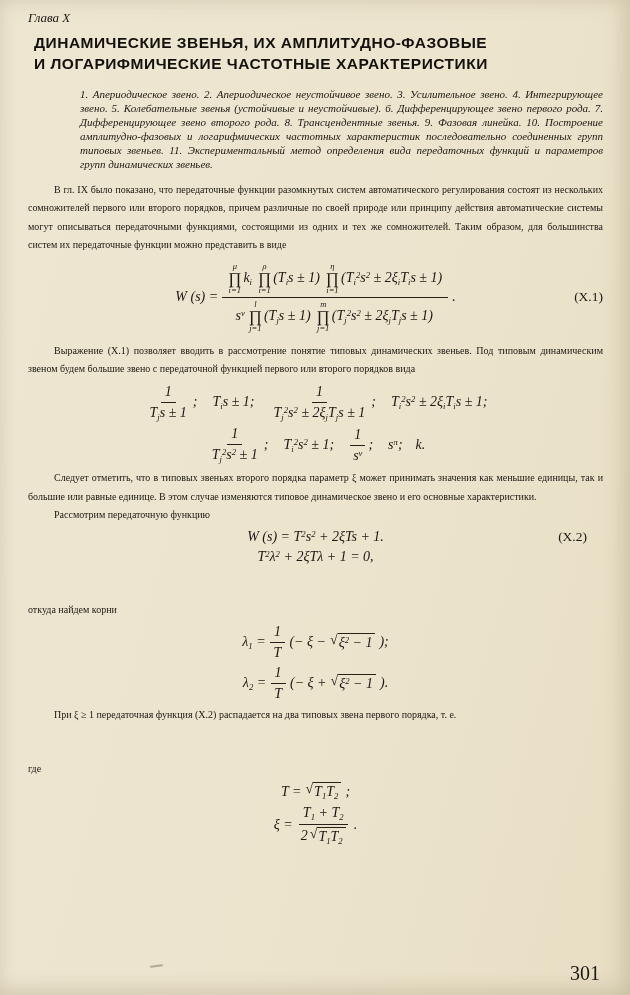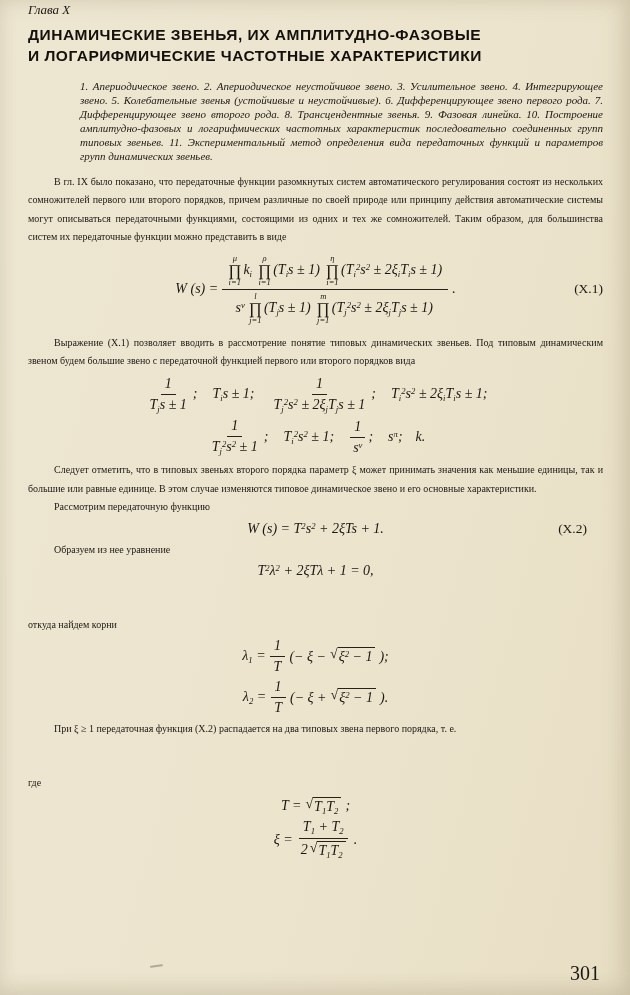--- a/index.html
+++ b/index.html
@@ -2,32 +2,32 @@
 <html lang="ru"><head>
 <meta charset="utf-8">
 <style>
   html,body { margin:0; padding:0; }
   body { background:#d8d0ba; }
 
   .page {
     position:relative;
     width:630px; height:995px;
     box-sizing:border-box;
-    padding:2px 27px 10px 28px;
+    padding:10px 27px 10px 28px;
     background:linear-gradient(105deg,#ede6d1 0%,#ece4cd 55%,#e7dec4 100%);
     box-shadow: inset -8px 0 22px rgba(110,92,55,.15), inset 0 -6px 18px rgba(110,92,55,.10);
     color:#1c1813;
     font-family:"Liberation Serif","DejaVu Serif",serif;
     overflow:hidden;
   }
 
   .chapter { font-style:italic; font-size:13px; line-height:15px; }
 
   .title {
-    margin:7px 0 13px;
+    margin:7px 6px 13px;
     font-family:"Liberation Sans","DejaVu Sans",sans-serif;
     font-weight:700; font-size:15.5px; line-height:21px;
     letter-spacing:.5px; color:#14110d;
   }
 
   .abstract {
     margin:0 0 10px 52px;
     font-style:italic; font-size:11px; line-height:14px;
     text-align:justify;
   }
@@ -215,21 +215,20 @@
   <p class="para">Следует отметить, что в типовых звеньях второго порядка параметр ξ может принимать значения как меньшие единицы, так и большие или равные единице. В этом случае изменяются типовое динамическое звено и его основные характеристики.</p>
   <p class="para">Рассмотрим передаточную функцию</p>
 
   <div class="eq-row">
     <div class="math eq-center">
       <span class="mi">W (s) = T<sup>2</sup>s<sup>2</sup> + 2ξTs + 1.</span>
     </div>
     <span class="eq-label">(X.2)</span>
   </div>
 
-  <p class="para">Образуем из нее уравнение</p>
 
   <div class="eq-row">
     <div class="math eq-center">
       <span class="mi">T<sup>2</sup>λ<sup>2</sup> + 2ξTλ + 1 = 0,</span>
     </div>
   </div>
 
   <p class="para noind">откуда найдем корни</p>
 
   <div class="eq-row lam">

